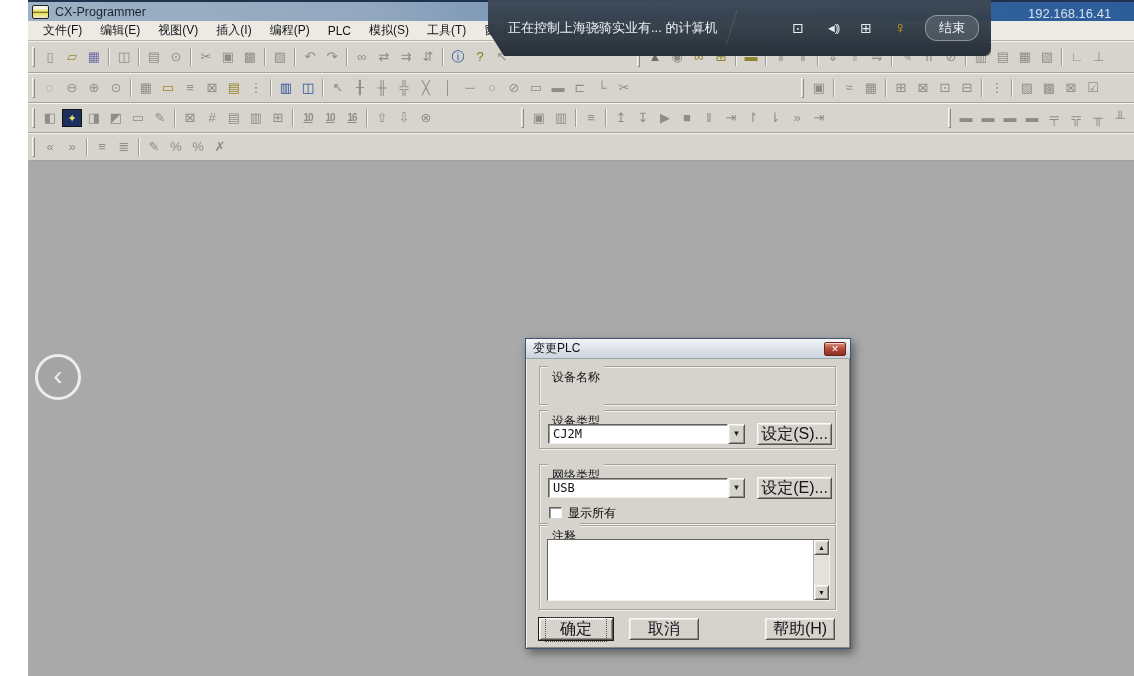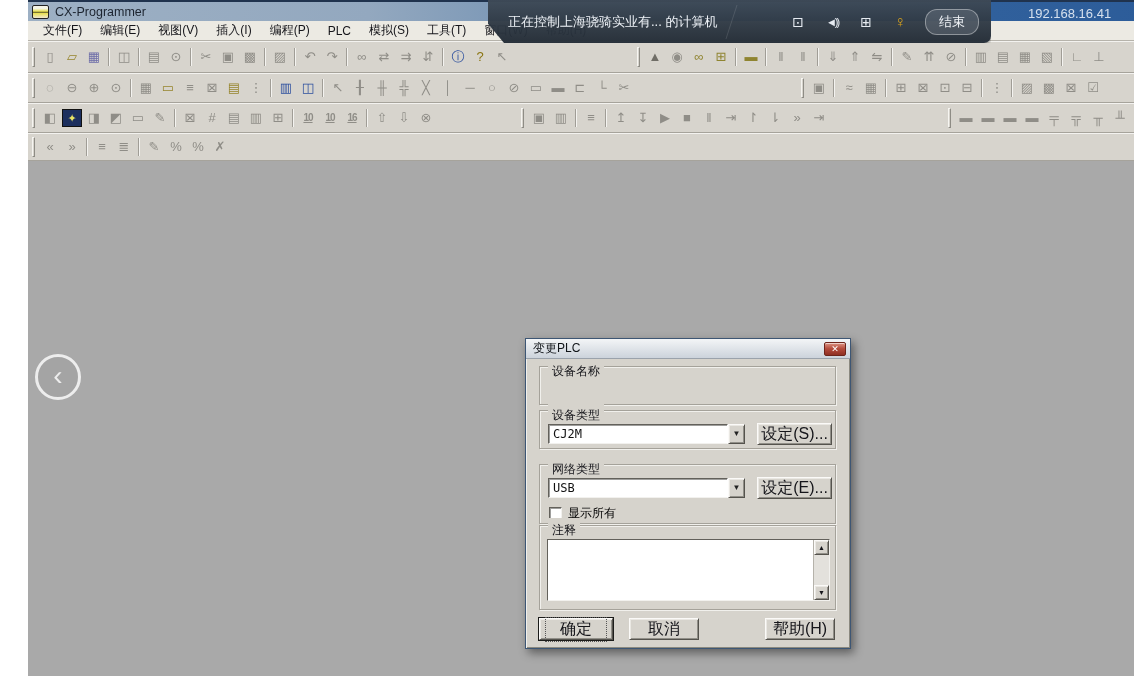--- a/index.html
+++ b/index.html
@@ -39,21 +39,21 @@
     color:#8f8d87; cursor:default; flex:none; overflow:hidden; }
   .tbi.num { font-size:10px; font-weight:bold; text-decoration:underline; letter-spacing:-1px; }
   .tbi.navy { background:#1c2f5e; color:#e8e465; width:20px; height:18px; line-height:17px; margin:0 1px;
     border:1px solid #111; font-size:11px; }
   .tbsep { width:0; height:18px; margin:0 3px; border-left:1px solid #a09d96; border-right:1px solid #f4f3f0; }
 
   
   #workarea { position:absolute; left:0; top:161px; width:1134px; height:515px; background:#a9a9a9; }
 
   
-  #remote-bar { position:absolute; left:460px; top:0; width:503px; height:43px;
+  #remote-bar { position:absolute; left:460px; top:0; width:503px; height:56px;
     background:linear-gradient(180deg,rgba(62,74,87,.96),rgba(33,42,52,.96));
     clip-path:polygon(0 0,100% 0,100% 100%,16px 100%,0 55%);
     border-radius:0 0 7px 7px; display:flex; align-items:center; color:#edf1f6;
     box-shadow:0 1px 3px rgba(0,0,0,.4); }
   #remote-status { margin-left:20px; font-size:13px; white-space:nowrap; }
   #remote-divider { width:1px; height:34px; margin-left:14px; background:rgba(255,255,255,.12); transform:skewX(-18deg); }
   #remote-icons { display:flex; align-items:center; margin-left:auto; margin-right:10px; gap:4px; }
   .remote-icon { width:30px; height:26px; line-height:26px; text-align:center; font-size:14px; color:#e6ebf1; cursor:default; }
   .remote-icon.pin { color:#d9a21b; font-size:16px; }
   #end-button { margin-right:12px; padding:3px 13px; border:1px solid rgba(255,255,255,.38); border-radius:12px;
@@ -69,21 +69,21 @@
   #dialog { position:absolute; left:497px; top:338px; width:326px; height:311px;
     background:#d6d3cc; border:1px solid #3d5674;
     box-shadow:inset 1px 1px 0 #f1f0ed, inset -1px -1px 0 #8b897f, 3px 4px 9px rgba(0,0,0,.45); }
   #dlg-titlebar { height:20px; background:linear-gradient(#f3f5f7,#ccd3db); border-bottom:1px solid #9aa2ab;
     display:flex; align-items:center; padding:0 4px 0 7px; color:#101418; }
   #dlg-close { margin-left:auto; width:22px; height:14px; border:1px solid #6d241b; border-radius:2px;
     background:linear-gradient(#dd9484,#b44a3b 48%,#8e2f23); color:#fff; font-size:9px; font-weight:bold;
     line-height:12px; text-align:center; box-shadow:inset 0 1px 0 rgba(255,255,255,.55); cursor:default; }
   .grp { position:absolute; left:13px; width:297px; border:1px solid #a5a29a;
     box-shadow:inset 1px 1px 0 #f1f0ec, 1px 1px 0 #f1f0ec; }
-  .grp-label { position:absolute; top:-8px; left:8px; background:#d6d3cc; padding:4px 4px; color:#15151a; }
+  .grp-label { position:absolute; top:-8px; left:8px; background:#d6d3cc; padding:10px 4px; color:#15151a; }
   #grp-name    { top:27px;  height:39px; }
   #grp-device  { top:71px;  height:39px; }
   #grp-network { top:125px; height:60px; }
   #grp-comment { top:186px; height:85px; }
   .sunken { background:#fff; border:1px solid; border-color:#63615b #f2f1ee #f2f1ee #63615b;
     box-shadow:inset 1px 1px 0 rgba(40,40,36,.45); }
   #name-input { position:absolute; left:8px; top:12px; width:197px; height:20px;
     font-family:"DejaVu Sans Mono","Liberation Mono",monospace; font-size:12px;
     line-height:18px; padding-left:3px; color:#111; white-space:nowrap; overflow:hidden; }
   #name-input .sel { background:#2f62b5; color:#fff; padding:0 1px; }

